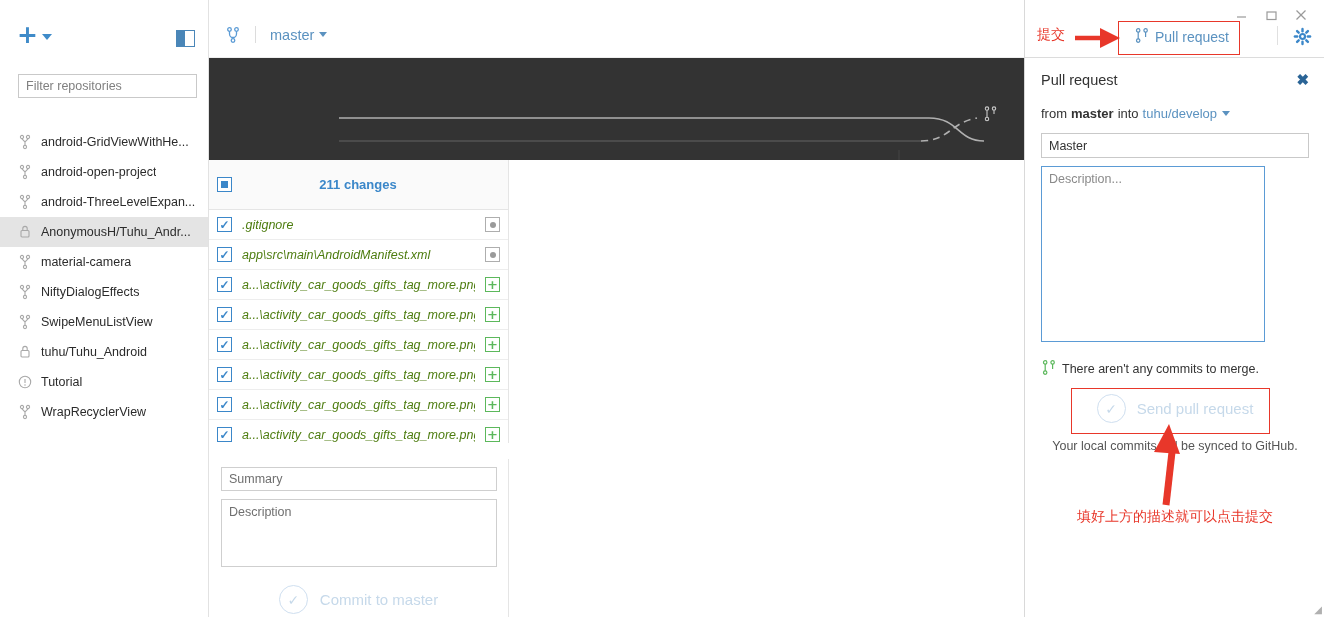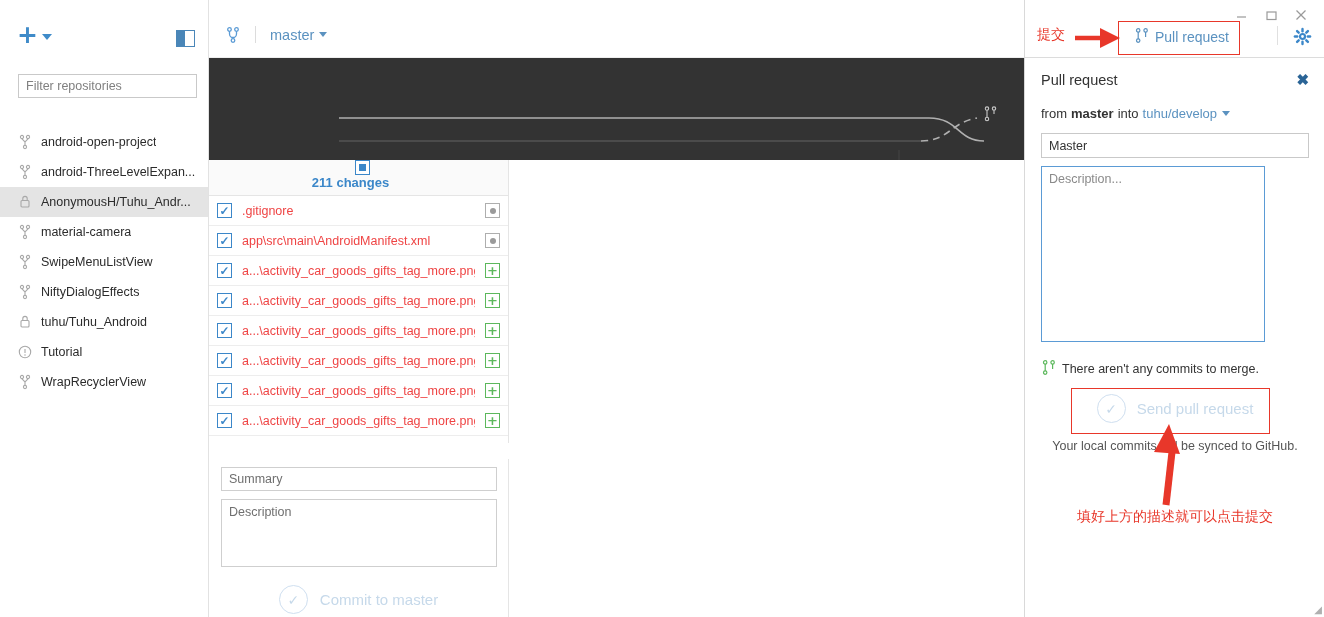--- a/index.html
+++ b/index.html
@@ -65,31 +65,31 @@
   .tab.active { background: #3399dd; color: #fff; }
   .tab .dot { width: 7px; height: 7px; border-radius: 50%; background: #fff; }
 
   
   .graph { position: absolute; left: 0; top: 58px; width: 815px; height: 102px; background: #333333;
            overflow: hidden; }
 
   
   .changes { position: absolute; left: 0; top: 160px; width: 300px; height: 283px;
              background: #fff; border-right: 1px solid #e5e5e5; overflow: hidden; }
-  .changes-head { height: 36px; display: flex; align-items: center; background: #fafafa;
-                  border-bottom: 1px solid #e5e5e5; padding-left: 8px; flex-direction: column; }
+  .changes-head { height: 50px; display: flex; align-items: center; background: #fafafa;
+                  border-bottom: 1px solid #e5e5e5; padding-left: 8px; }
   .cb { width: 15px; height: 15px; border: 1.5px solid #3b87c9; background: #fff; flex: 0 0 15px;
         display: flex; align-items: center; justify-content: center; }
   .cb .mid { width: 7px; height: 7px; background: #3b87c9; }
   .cb .chk { color: #3b87c9; font-size: 12px; line-height: 1; font-weight: bold; }
   .changes-title { flex: 1; text-align: center; font-size: 13px; font-weight: bold; color: #3b87c9;
                    margin-right: 24px; }
   .file-row { height: 30px; display: flex; align-items: center; padding: 0 8px;
               border-bottom: 1px solid #ededed; gap: 10px; }
-  .file-name { flex: 1; font-size: 12.5px; color: #ef4444; white-space: nowrap; overflow: hidden; }
+  .file-name { flex: 1; font-size: 12.5px; color: #4d7c0f; white-space: nowrap; overflow: hidden; font-style: italic; }
   .status { width: 15px; height: 15px; border: 1.5px solid #aeaeae; display: flex; align-items: center;
             justify-content: center; flex: 0 0 15px; }
   .status .sq { width: 6px; height: 6px; border-radius: 50%; background: #9a9a9a; }
   .status.added { border-color: #5cb85c; }
   .status.added .plus2 { color: #5cb85c; font-size: 13px; line-height: 10px; font-weight: bold;
                          font-family: "DejaVu Sans", sans-serif; }
 
   
   .commit-form { position: absolute; left: 0; top: 459px; width: 300px; height: 168px; background: #fff;
                  border-right: 1px solid #e5e5e5; padding: 8px 12px 4px 12px; }
@@ -193,20 +193,31 @@
     <div class="repo-list">
       <div class="repo-item">
         <span class="repo-icon">
           <svg width="10" height="14" viewBox="0 0 10 14">
               <circle cx="2" cy="2" r="1.6" fill="none" stroke="#a8a8a8" stroke-width="1.1"></circle>
               <circle cx="8" cy="2" r="1.6" fill="none" stroke="#a8a8a8" stroke-width="1.1"></circle>
               <circle cx="5" cy="12" r="1.6" fill="none" stroke="#a8a8a8" stroke-width="1.1"></circle>
               <path d="M2 3.8 L5 7 L8 3.8 M5 7 V10.4" fill="none" stroke="#a8a8a8" stroke-width="1.1"></path>
             </svg>
         </span>
+        <span class="repo-label">android-GridViewWithHe...</span>
+      </div>
+      <div class="repo-item">
+        <span class="repo-icon">
+          <svg width="10" height="14" viewBox="0 0 10 14">
+              <circle cx="2" cy="2" r="1.6" fill="none" stroke="#a8a8a8" stroke-width="1.1"></circle>
+              <circle cx="8" cy="2" r="1.6" fill="none" stroke="#a8a8a8" stroke-width="1.1"></circle>
+              <circle cx="5" cy="12" r="1.6" fill="none" stroke="#a8a8a8" stroke-width="1.1"></circle>
+              <path d="M2 3.8 L5 7 L8 3.8 M5 7 V10.4" fill="none" stroke="#a8a8a8" stroke-width="1.1"></path>
+            </svg>
+        </span>
         <span class="repo-label">android-open-project</span>
       </div>
       <div class="repo-item">
         <span class="repo-icon">
           <svg width="10" height="14" viewBox="0 0 10 14">
               <circle cx="2" cy="2" r="1.6" fill="none" stroke="#a8a8a8" stroke-width="1.1"></circle>
               <circle cx="8" cy="2" r="1.6" fill="none" stroke="#a8a8a8" stroke-width="1.1"></circle>
               <circle cx="5" cy="12" r="1.6" fill="none" stroke="#a8a8a8" stroke-width="1.1"></circle>
               <path d="M2 3.8 L5 7 L8 3.8 M5 7 V10.4" fill="none" stroke="#a8a8a8" stroke-width="1.1"></path>
             </svg>
@@ -235,32 +246,32 @@
       </div>
       <div class="repo-item">
         <span class="repo-icon">
           <svg width="10" height="14" viewBox="0 0 10 14">
               <circle cx="2" cy="2" r="1.6" fill="none" stroke="#a8a8a8" stroke-width="1.1"></circle>
               <circle cx="8" cy="2" r="1.6" fill="none" stroke="#a8a8a8" stroke-width="1.1"></circle>
               <circle cx="5" cy="12" r="1.6" fill="none" stroke="#a8a8a8" stroke-width="1.1"></circle>
               <path d="M2 3.8 L5 7 L8 3.8 M5 7 V10.4" fill="none" stroke="#a8a8a8" stroke-width="1.1"></path>
             </svg>
         </span>
+        <span class="repo-label">NiftyDialogEffects</span>
+      </div>
+      <div class="repo-item">
+        <span class="repo-icon">
+          <svg width="10" height="14" viewBox="0 0 10 14">
+              <circle cx="2" cy="2" r="1.6" fill="none" stroke="#a8a8a8" stroke-width="1.1"></circle>
+              <circle cx="8" cy="2" r="1.6" fill="none" stroke="#a8a8a8" stroke-width="1.1"></circle>
+              <circle cx="5" cy="12" r="1.6" fill="none" stroke="#a8a8a8" stroke-width="1.1"></circle>
+              <path d="M2 3.8 L5 7 L8 3.8 M5 7 V10.4" fill="none" stroke="#a8a8a8" stroke-width="1.1"></path>
+            </svg>
+        </span>
         <span class="repo-label">SwipeMenuListView</span>
-      </div>
-      <div class="repo-item">
-        <span class="repo-icon">
-          <svg width="10" height="14" viewBox="0 0 10 14">
-              <circle cx="2" cy="2" r="1.6" fill="none" stroke="#a8a8a8" stroke-width="1.1"></circle>
-              <circle cx="8" cy="2" r="1.6" fill="none" stroke="#a8a8a8" stroke-width="1.1"></circle>
-              <circle cx="5" cy="12" r="1.6" fill="none" stroke="#a8a8a8" stroke-width="1.1"></circle>
-              <path d="M2 3.8 L5 7 L8 3.8 M5 7 V10.4" fill="none" stroke="#a8a8a8" stroke-width="1.1"></path>
-            </svg>
-        </span>
-        <span class="repo-label">NiftyDialogEffects</span>
       </div>
       <div class="repo-item">
         <span class="repo-icon">
           <svg width="10" height="14" viewBox="0 0 10 14">
               <rect x="1" y="5.5" width="8" height="6.5" rx="1" fill="none" stroke="#a8a8a8" stroke-width="1.1"></rect>
               <path d="M2.8 5.5 V3.6 a2.2 2.2 0 0 1 4.4 0 V5.5" fill="none" stroke="#a8a8a8" stroke-width="1.1"></path>
             </svg>
         </span>
         <span class="repo-label">tuhu/Tuhu_Android</span>
       </div>

